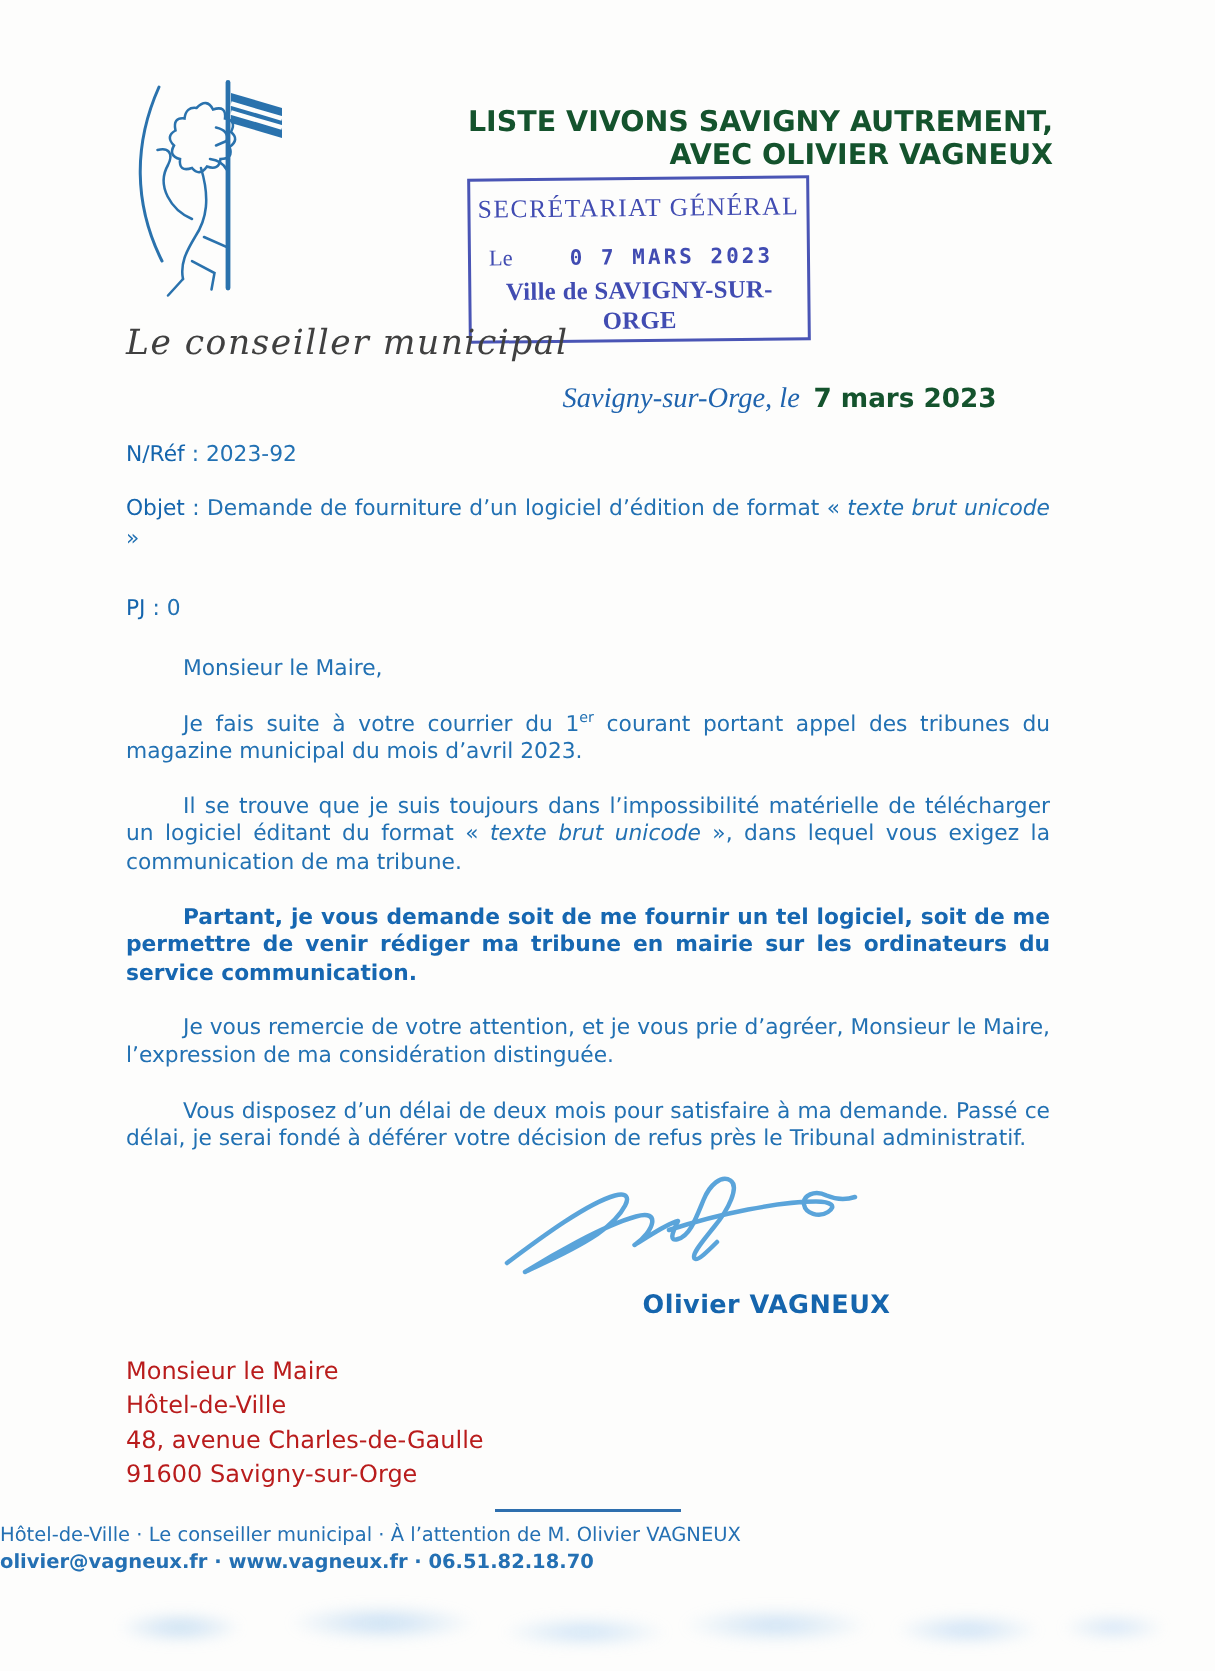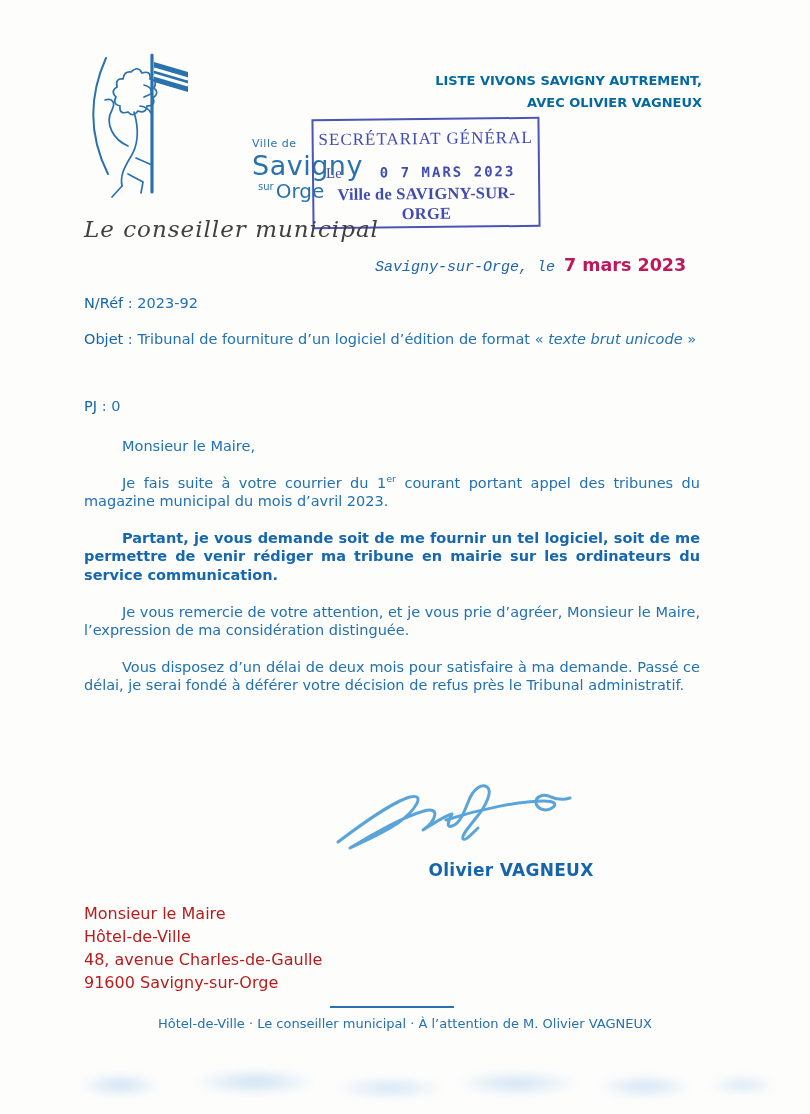--- a/index.html
+++ b/index.html
@@ -10,42 +10,42 @@
   }
   
   .logo{position:absolute;left:82px;top:52px;width:190px;height:168px;}
   .sender-title{
     position:absolute;left:84px;top:216px;
     font-family:"DejaVu Serif",serif;font-style:italic;
     font-size:23px;letter-spacing:1px;color:#404040;
   }
   .list-title{
     position:absolute;right:108px;top:70px;text-align:right;
-    font-weight:bold;font-size:13px;line-height:22px;color:#0369a1;
+    font-weight:bold;font-size:19px;line-height:22px;color:#14532d;
   }
   
   .stamp{
     position:absolute;left:312px;top:118px;width:224px;height:106px;
     border:2.5px solid #4a55b5;color:#414cb2;transform:rotate(-0.6deg);
     font-family:"Liberation Serif",serif;
   }
   .stamp-line1{text-align:center;margin-top:9px;font-size:17px;letter-spacing:1px;}
   .stamp-line2{display:flex;align-items:baseline;margin:15px 0 0 12px;font-size:15px;}
   .stamp-date{
     font-family:"DejaVu Sans Mono",monospace;font-weight:bold;font-size:14px;
     letter-spacing:2px;margin-left:38px;
   }
   .stamp-line3{
     position:absolute;bottom:2px;left:0;width:100%;text-align:center;
     font-weight:bold;font-size:16.5px;letter-spacing:.2px;
   }
   
   .dateline{position:absolute;left:375px;top:255px;white-space:nowrap;}
-  .dateline .place{font-family:Liberation Mono, monospace;font-style:italic;font-size:15px;color:#2064ae;}
-  .dateline .date{font-weight:bold;font-size:17.5px;color:#be185d;margin-left:9px;}
+  .dateline .place{font-family:Liberation Serif, serif;font-style:italic;font-size:19px;color:#2064ae;}
+  .dateline .date{font-weight:bold;font-size:17.5px;color:#14532d;margin-left:9px;}
   .meta{position:absolute;left:84px;font-size:14.5px;}
   .meta-ref{top:295px;}
   .meta-objet{top:330px;width:616px;text-align:justify;line-height:19.5px;}
   .meta-pj{top:398px;}
   .lbl{font-weight:normal;color:#1565ad;}
   .sep{white-space:pre;}
   .em{font-style:italic;}
   
   .body-block{
     position:absolute;left:84px;top:437px;width:616px;
@@ -59,21 +59,21 @@
   .signature-svg{position:absolute;left:328px;top:778px;}
   .signer-name{
     position:absolute;left:375px;top:860px;width:272px;text-align:center;
     font-weight:bold;font-size:17px;letter-spacing:.3px;color:#1565ad;
   }
   
   .recipient{position:absolute;left:84px;top:902px;font-size:16px;line-height:23px;color:#b91c1c;}
   
   .footer-divider{position:absolute;left:330px;top:1006px;width:124px;border-top:2px solid #2e6fae;}
   .footer{
-    position:absolute;left:0;top:1015px;width:810px;text-align:center;
+    position:absolute;left:0;top:1015px;width:810px;text-align:left;
     font-size:13px;line-height:18px;color:#2470b3;
   }
   .footer .bold{font-weight:bold;}
   
   .scan-band{
     position:absolute;left:30px;right:30px;top:1070px;height:30px;border-radius:12px;
     background:
       radial-gradient(60px 16px at 12% 50%, rgba(160,200,235,.55), rgba(160,200,235,0) 70%),
       radial-gradient(90px 18px at 30% 40%, rgba(150,195,235,.5), rgba(150,195,235,0) 70%),
       radial-gradient(80px 16px at 48% 60%, rgba(165,205,240,.5), rgba(165,205,240,0) 70%),
@@ -113,25 +113,20 @@
         <path d="M40,134 l-10,11"></path>
         <path d="M46,122 l15,8 l-2,11"></path>
         <path d="M54,106 l16,7 l0,13"></path>
 
         <path d="M46,94 C32,88 22,72 30,58 C34,50 30,46 23,48"></path>
       </g>
 
       <path d="M72,10 L106,20 L106,40 L72,30 Z" fill="#2a72ad"></path>
       <path d="M72,17 L106,27 M72,23 L106,33" stroke="#fdfdfc" stroke-width="3" fill="none"></path>
     </svg>
-    <div class="logo-text">
-      <div class="logo-ville">Ville de</div>
-      <div class="logo-savigny">Savigny</div>
-      <div class="logo-surorge"><span class="logo-sur">sur</span><span>Orge</span></div>
-    </div>
   </div>
 
   <div class="list-title">
     <div>LISTE VIVONS SAVIGNY AUTREMENT,</div>
     <div>AVEC OLIVIER VAGNEUX</div>
   </div>
 
   <div class="stamp">
     <div class="stamp-line1">SECRÉTARIAT GÉNÉRAL</div>
     <div class="stamp-line2">
@@ -145,30 +140,31 @@
 
   <div class="dateline">
     <span class="place">Savigny-sur-Orge, le</span><span class="date">7 mars 2023</span>
   </div>
 
   <div class="meta meta-ref">
     <span class="lbl">N/Réf</span><span class="sep"> : </span><span>2023-92</span>
   </div>
 
   <div class="meta meta-objet">
-    <span class="lbl">Objet</span><span class="sep"> : </span><span>Tribunal de fourniture d’un logiciel d’édition de format « </span><span class="em">texte brut unicode</span><span> »</span>
+    <span class="lbl">Objet</span><span class="sep"> : </span><span>Demande de fourniture d’un logiciel d’édition de format « </span><span class="em">texte brut unicode</span><span> »</span>
   </div>
 
   <div class="meta meta-pj">
     <span class="lbl">PJ</span><span class="sep"> : </span><span>0</span>
   </div>
 
   <div class="body-block">
     <p class="salutation">Monsieur le Maire,</p>
     <p><span>Je fais suite à votre courrier du 1</span><sup class="ord">er</sup><span> courant portant appel des tribunes du magazine municipal du mois d’avril 2023.</span></p>
+    <p><span>Il se trouve que je suis toujours dans l’impossibilité matérielle de télécharger un logiciel éditant du format « </span><span class="em">texte brut unicode</span><span> », dans lequel vous exigez la communication de ma tribune.</span></p>
     <p class="strong">Partant, je vous demande soit de me fournir un tel logiciel, soit de me permettre de venir rédiger ma tribune en mairie sur les ordinateurs du service communication.</p>
     <p>Je vous remercie de votre attention, et je vous prie d’agréer, Monsieur le Maire, l’expression de ma considération distinguée.</p>
     <p>Vous disposez d’un délai de deux mois pour satisfaire à ma demande. Passé ce délai, je serai fondé à déférer votre décision de refus près le Tribunal administratif.</p>
   </div>
 
   <svg class="signature-svg" width="250" height="88" viewBox="0 0 250 88">
     <g fill="none" stroke="#5aa4da" stroke-width="3" stroke-linecap="round" stroke-linejoin="round">
       <path d="M10,64 C34,46 64,24 82,19 C98,15 88,32 70,45 C52,57 30,66 22,70 C38,60 74,39 96,33 C113,28 108,43 95,52 C105,46 116,38 124,36 C120,44 118,50 124,48 C132,46 136,34 141,22 C145,12 153,5 159,9 C165,13 158,28 148,40 C140,50 133,58 135,61 C137,63 144,56 150,50"></path>
       <path d="M118,42 C152,31 192,23 216,23 C226,23 230,26 224,30 C218,34 209,31 208,25 C207,19 215,15 223,19 C230,22 236,22 242,20"></path>
     </g>
@@ -178,17 +174,18 @@
   <div class="recipient">
     <div>Monsieur le Maire</div>
     <div>Hôtel-de-Ville</div>
     <div>48, avenue Charles-de-Gaulle</div>
     <div>91600 Savigny-sur-Orge</div>
   </div>
 
   <div class="footer-divider"></div>
   <div class="footer">
     <div>Hôtel-de-Ville · Le conseiller municipal · À l’attention de M. Olivier VAGNEUX</div>
+    <div class="bold">olivier@vagneux.fr · www.vagneux.fr · 06.51.82.18.70</div>
   </div>
 
   <div class="scan-band"></div>
 
 </div>
 
 </body></html>

